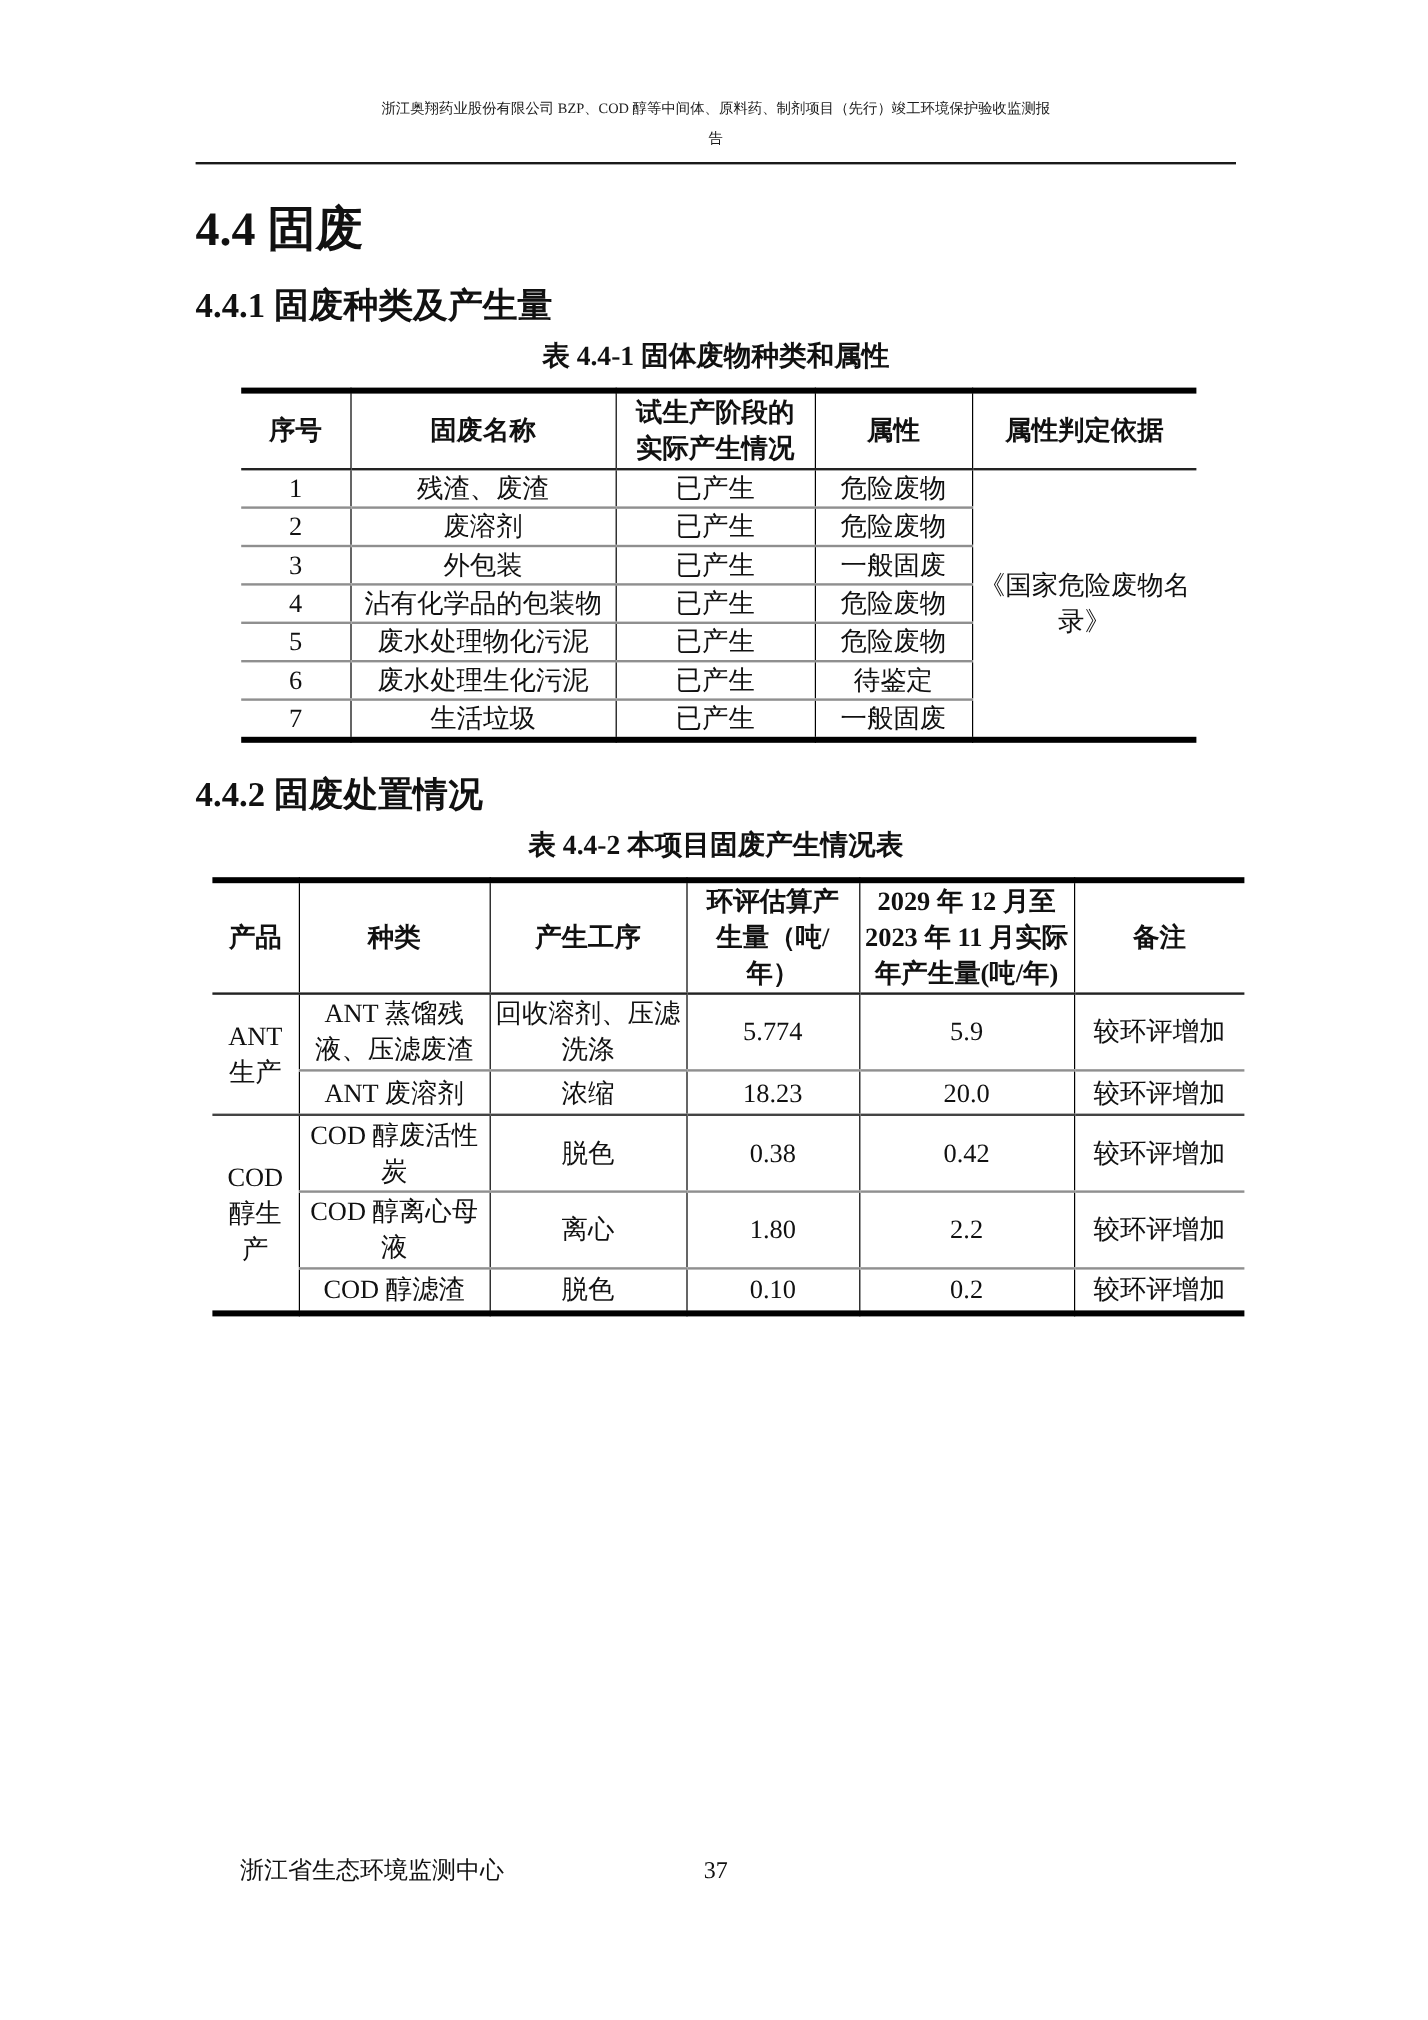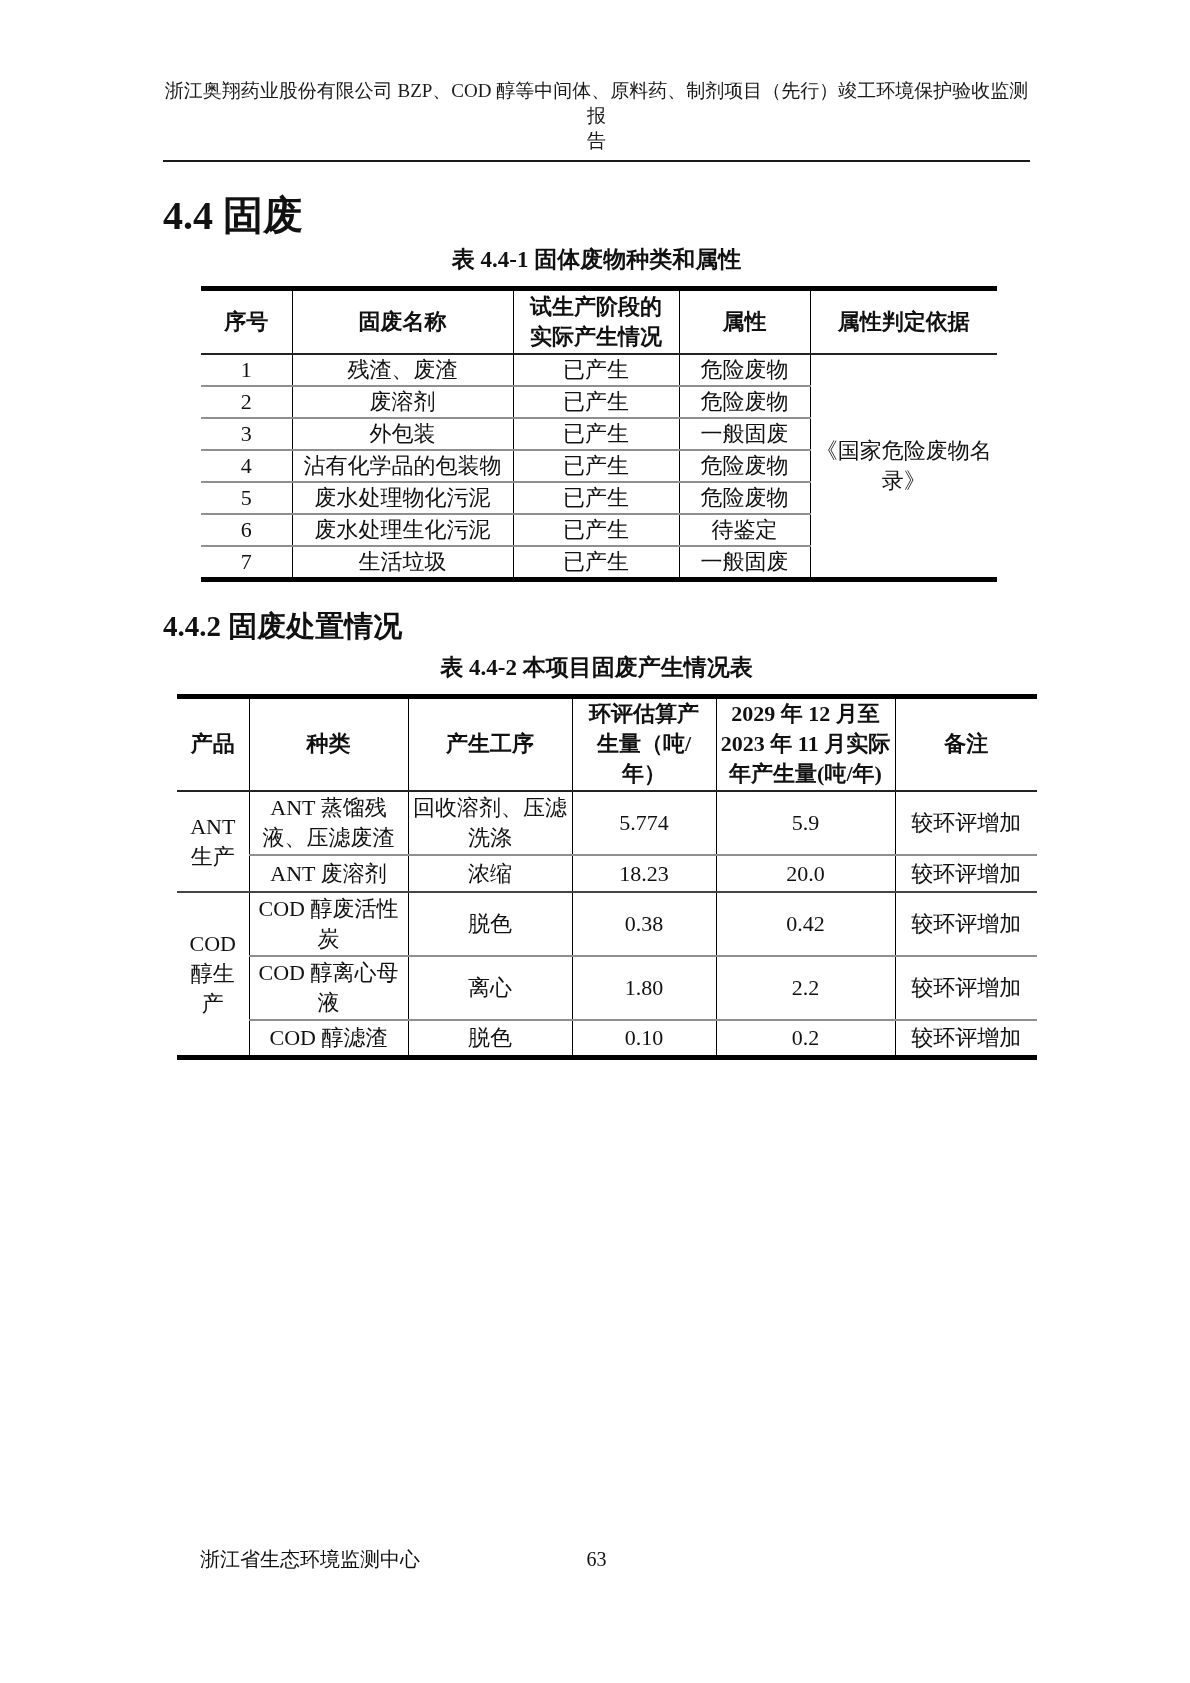--- a/index.html
+++ b/index.html
@@ -9,21 +9,21 @@
     background:#ffffff;
     font-family:"Liberation Serif","DejaVu Serif",serif;
     color:#111;
     overflow:hidden;
   }
   .content{width:867px;margin-left:163px;}
   
   .doc-header{
     padding-top:78px;
     text-align:center;
-    font-size:19px;
+    font-size:12px;
     line-height:25px;
     color:#1a1a1a;
   }
   .doc-header .hl{display:block;}
   .header-rule{
     margin-top:7px;
     border:none;
     border-top:2px solid #1a1a1a;
     height:0;
   }
@@ -101,20 +101,21 @@
   <div class="content">
 
     <div class="doc-header">
       <span class="hl">浙江奥翔药业股份有限公司 BZP、COD 醇等中间体、原料药、制剂项目（先行）竣工环境保护验收监测报</span>
       <span class="hl">告</span>
     </div>
     <hr class="header-rule">
 
     <div class="h1">4.4 固废</div>
 
+    <div class="h2">4.4.1 固废种类及产生量</div>
 
 
     <div class="tbl-title">表 4.4-1  固体废物种类和属性</div>
 
     <table class="doc-table" id="table1">
       <colgroup>
         <col style="width:91px">
           <col style="width:221px">
           <col style="width:166px">
           <col style="width:131px">
@@ -246,15 +247,15 @@
         <td>0.2</td>
         <td>较环评增加</td>
       </tr>
     </tbody>
       </table>
 
   </div>
 
   <div class="footer">
     <span class="org">浙江省生态环境监测中心</span>
-    <span class="pagenum">63</span>
+    <span class="pagenum">37</span>
   </div>
 </div>
 
 </body></html>

